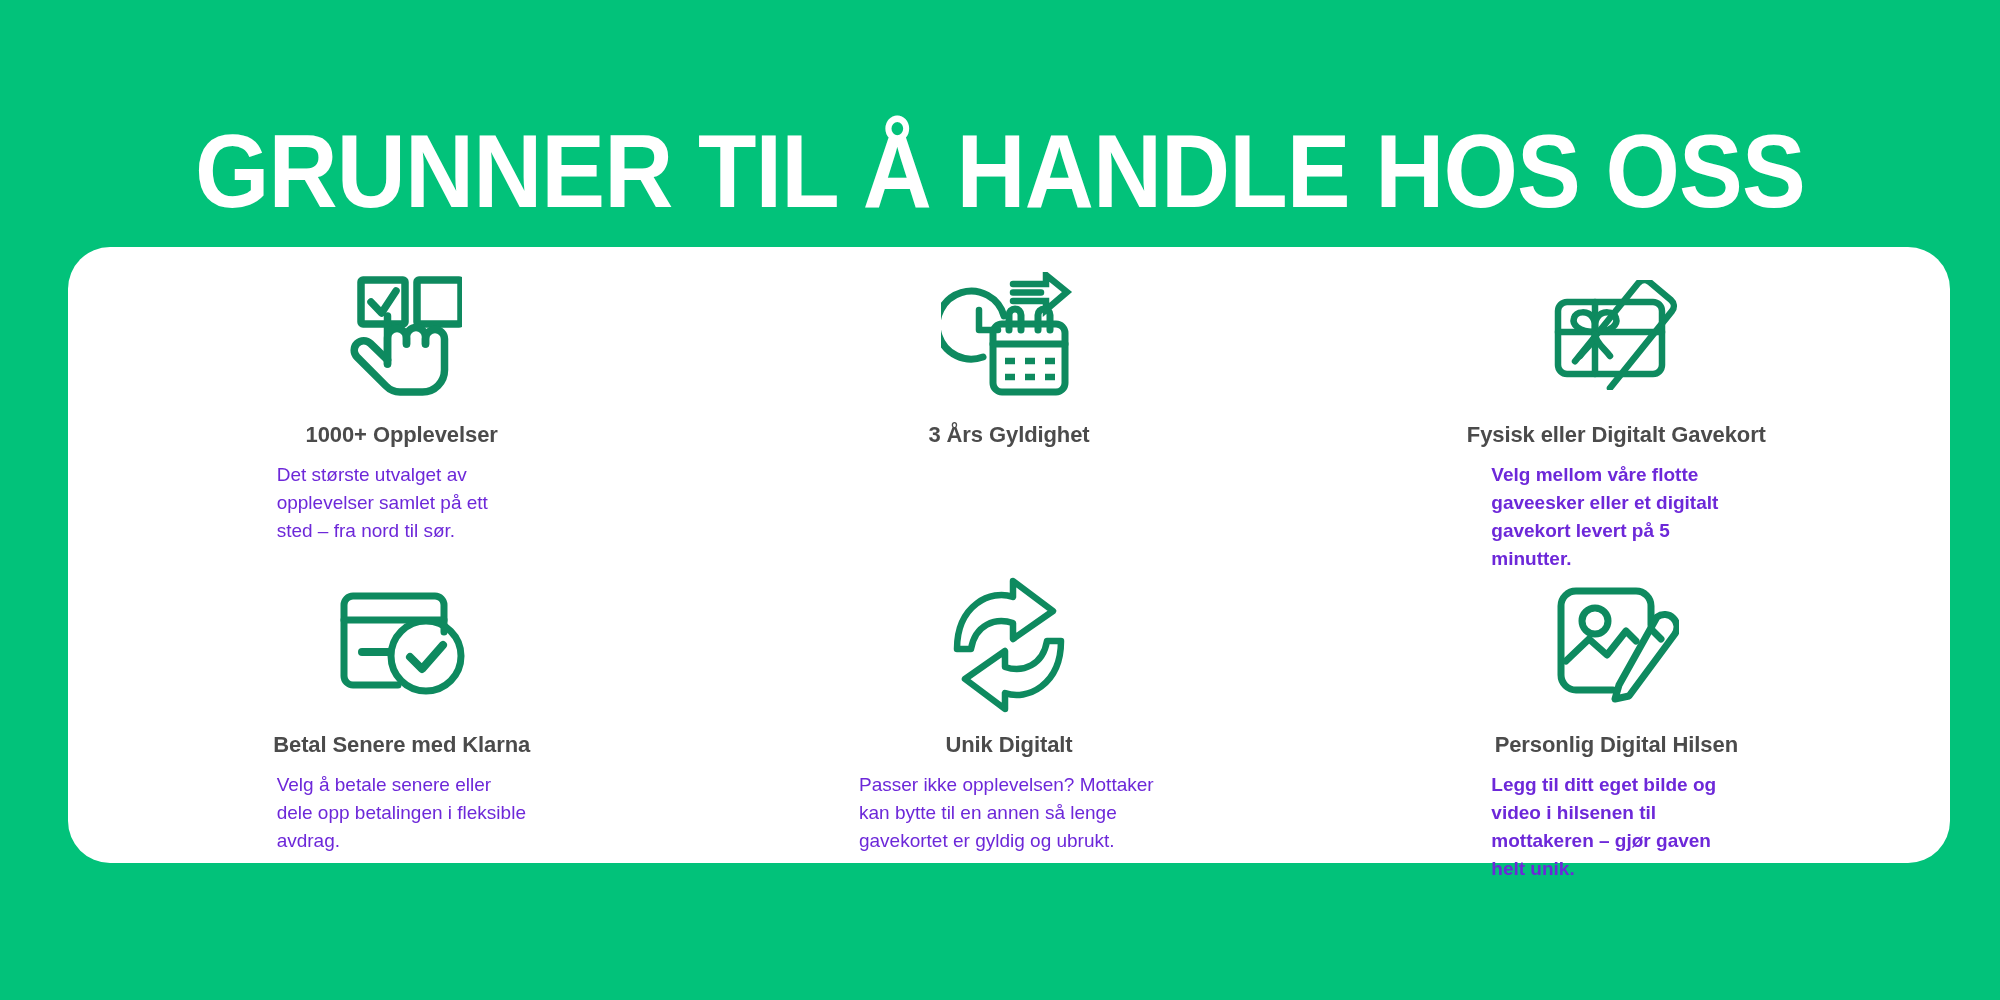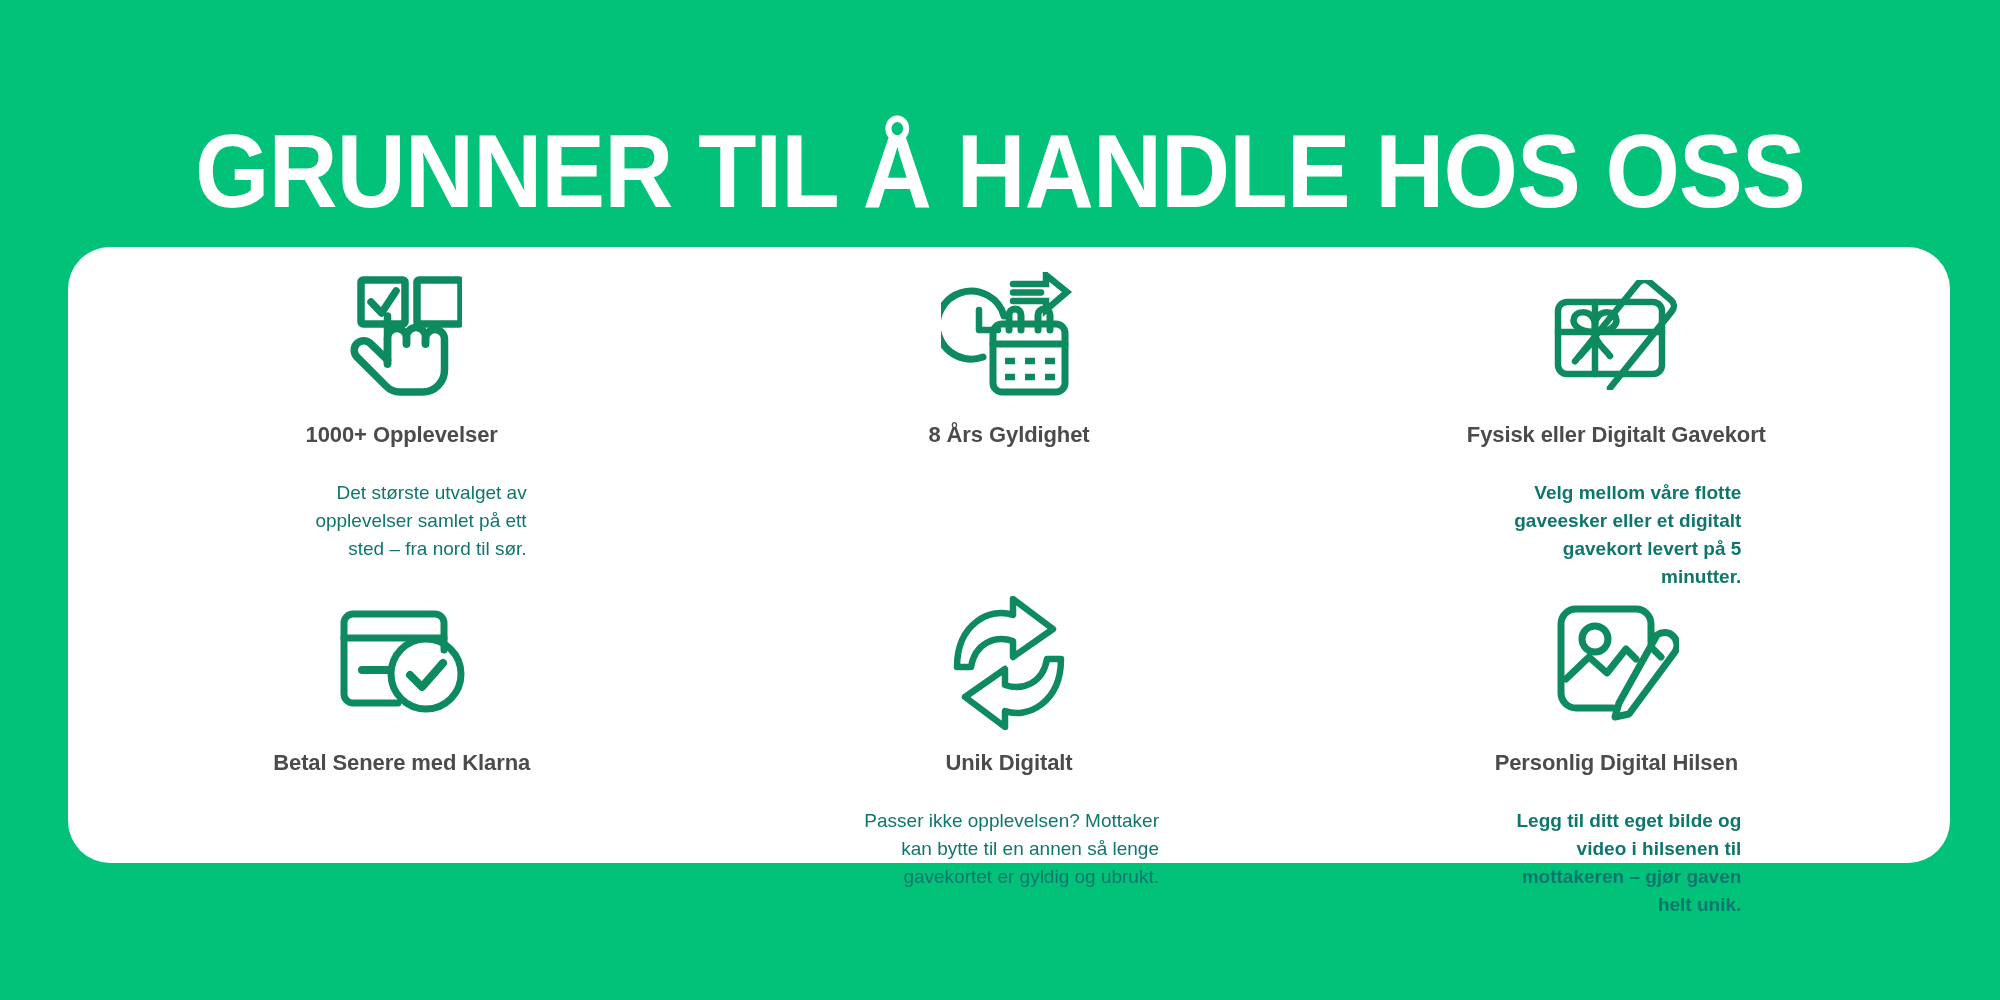--- a/index.html
+++ b/index.html
@@ -89,25 +89,25 @@
     font-size: 22px;
     font-weight: 700;
     color: #4b4b4b;
     text-align: center;
     letter-spacing: -0.1px;
     line-height: 28px;
     white-space: nowrap;
   }
 
   .card-desc {
-    margin-top: 30px;
+    margin-top: 12px;
     font-size: 19px;
     font-weight: 400;
-    color: #0f766e;
-    text-align: right;
+    color: #6d28d9;
+    text-align: left;
     line-height: 28px;
     max-width: 300px;
   }
 
   
   .col-1 .card-desc { max-width: 250px; }
   .col-2 .card-desc { max-width: 300px; }
   .col-3 .card-desc { max-width: 250px; font-weight: bold; }
 
   .row-2 .card-icon { margin-top: 6px; }
@@ -154,21 +154,21 @@
             <rect x="52" y="52" width="72" height="68" rx="9"></rect>
             <path d="M52 72 L124 72"></path>
             <path d="M68 58 L68 43 a6 6 0 0 1 12 0 L80 58"></path>
             <path d="M97 58 L97 43 a6 6 0 0 1 12 0 L109 58"></path>
             <g stroke-width="6.5" stroke-linecap="butt">
               <path d="M64 89 L74 89 M84 89 L94 89 M104 89 L114 89"></path>
               <path d="M64 105 L74 105 M84 105 L94 105 M104 105 L114 105"></path>
             </g>
           </svg>
         </div>
-        <div class="card-title">8 Års Gyldighet</div>
+        <div class="card-title">3 Års Gyldighet</div>
       </div>
 
       <div class="card row-1 col-3">
         <div class="card-icon">
           <svg width="136" height="110" viewBox="0 0 136 110" fill="none" stroke="#0e8a5f" stroke-width="6.5" stroke-linecap="round" stroke-linejoin="round">
 
             <path d="M30 84 L96 8 a8 8 0 0 1 11 -0.8 L128 26 a8 8 0 0 1 0.8 11 L64 112" transform="translate(-4,-4) rotate(-2 68 55)"></path>
 
             <rect x="10" y="22" width="104" height="72" rx="9"></rect>
             <path d="M10 52 L114 52"></path>
@@ -189,20 +189,21 @@
         <div class="card-icon">
           <svg width="132" height="114" viewBox="0 0 132 114" fill="none" stroke="#0e8a5f" stroke-width="7" stroke-linecap="round" stroke-linejoin="round">
             <path d="M108 44 L108 17 a9 9 0 0 0 -9 -9 L17 8 a9 9 0 0 0 -9 9 L8 88 a9 9 0 0 0 9 9 L62 97"></path>
             <path d="M8 32 L108 32"></path>
             <path d="M26 64 L54 64" stroke-width="8"></path>
             <circle cx="90" cy="68" r="35"></circle>
             <path d="M74 69 L86 81 L107 57" stroke-width="8"></path>
           </svg>
         </div>
         <div class="card-title">Betal Senere med Klarna</div>
+        <div class="card-desc">Velg å betale senere eller dele opp betalingen i fleksible avdrag.</div>
       </div>
 
       <div class="card row-2 col-2">
         <div class="card-icon">
           <svg width="120" height="136" viewBox="0 0 120 136" fill="none" stroke="#0e8a5f" stroke-width="6.5" stroke-linecap="round" stroke-linejoin="round">
 
             <path d="M8 72 C8 28 42 12 64 20 L64 4 L104 34 L64 62 L64 46
                      C46 40 26 48 22 72 Z"></path>
 
             <path d="M112 64 C112 108 78 124 56 116 L56 132 L16 102 L56 74 L56 90

